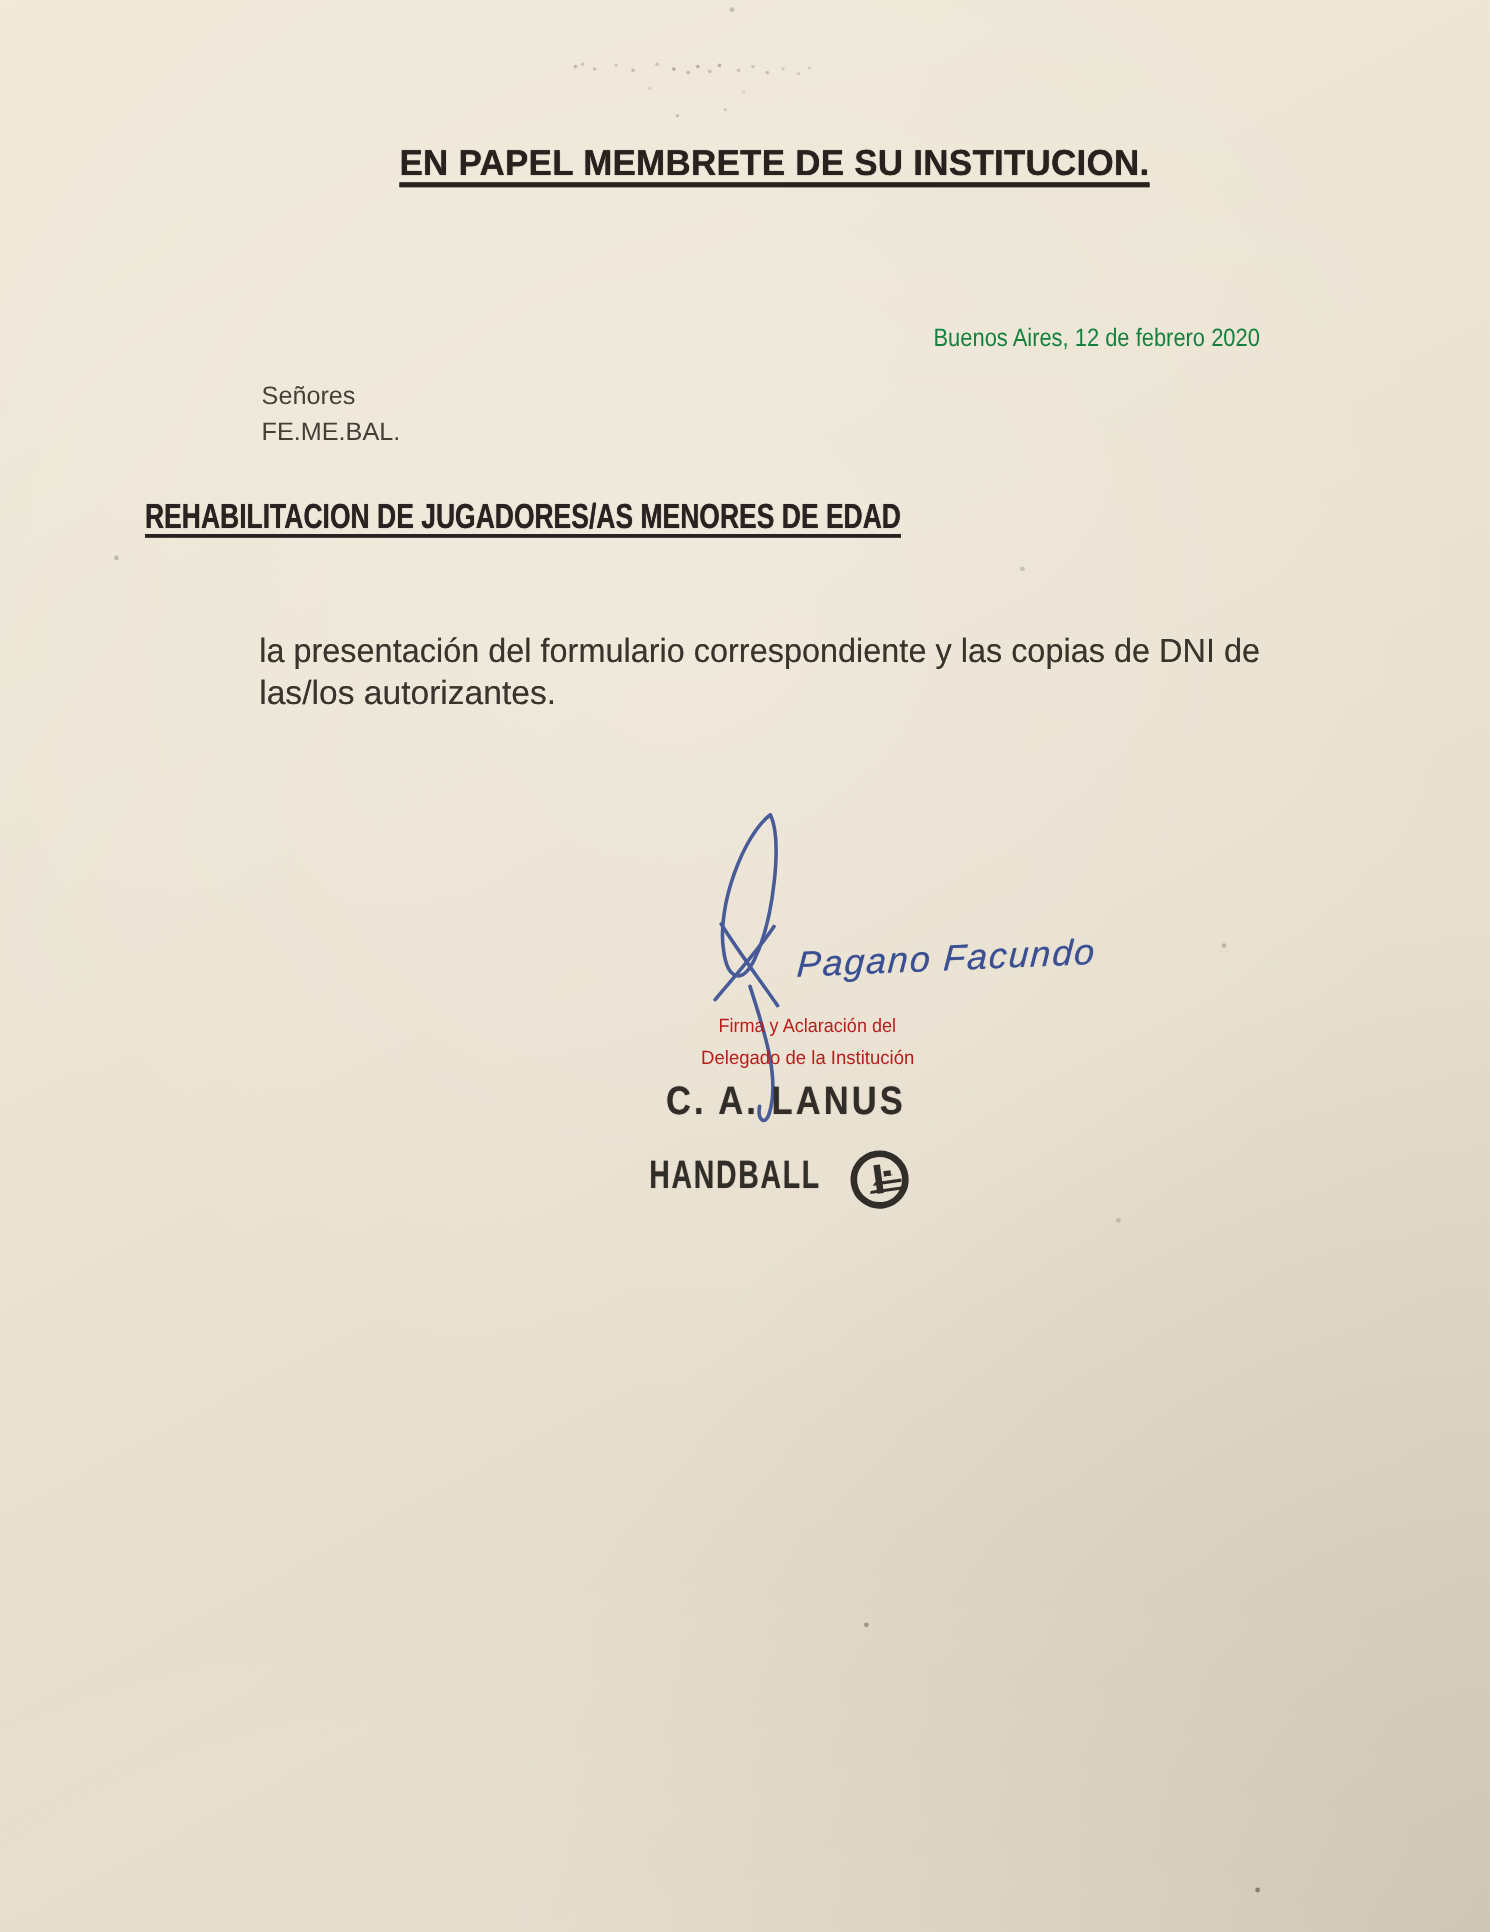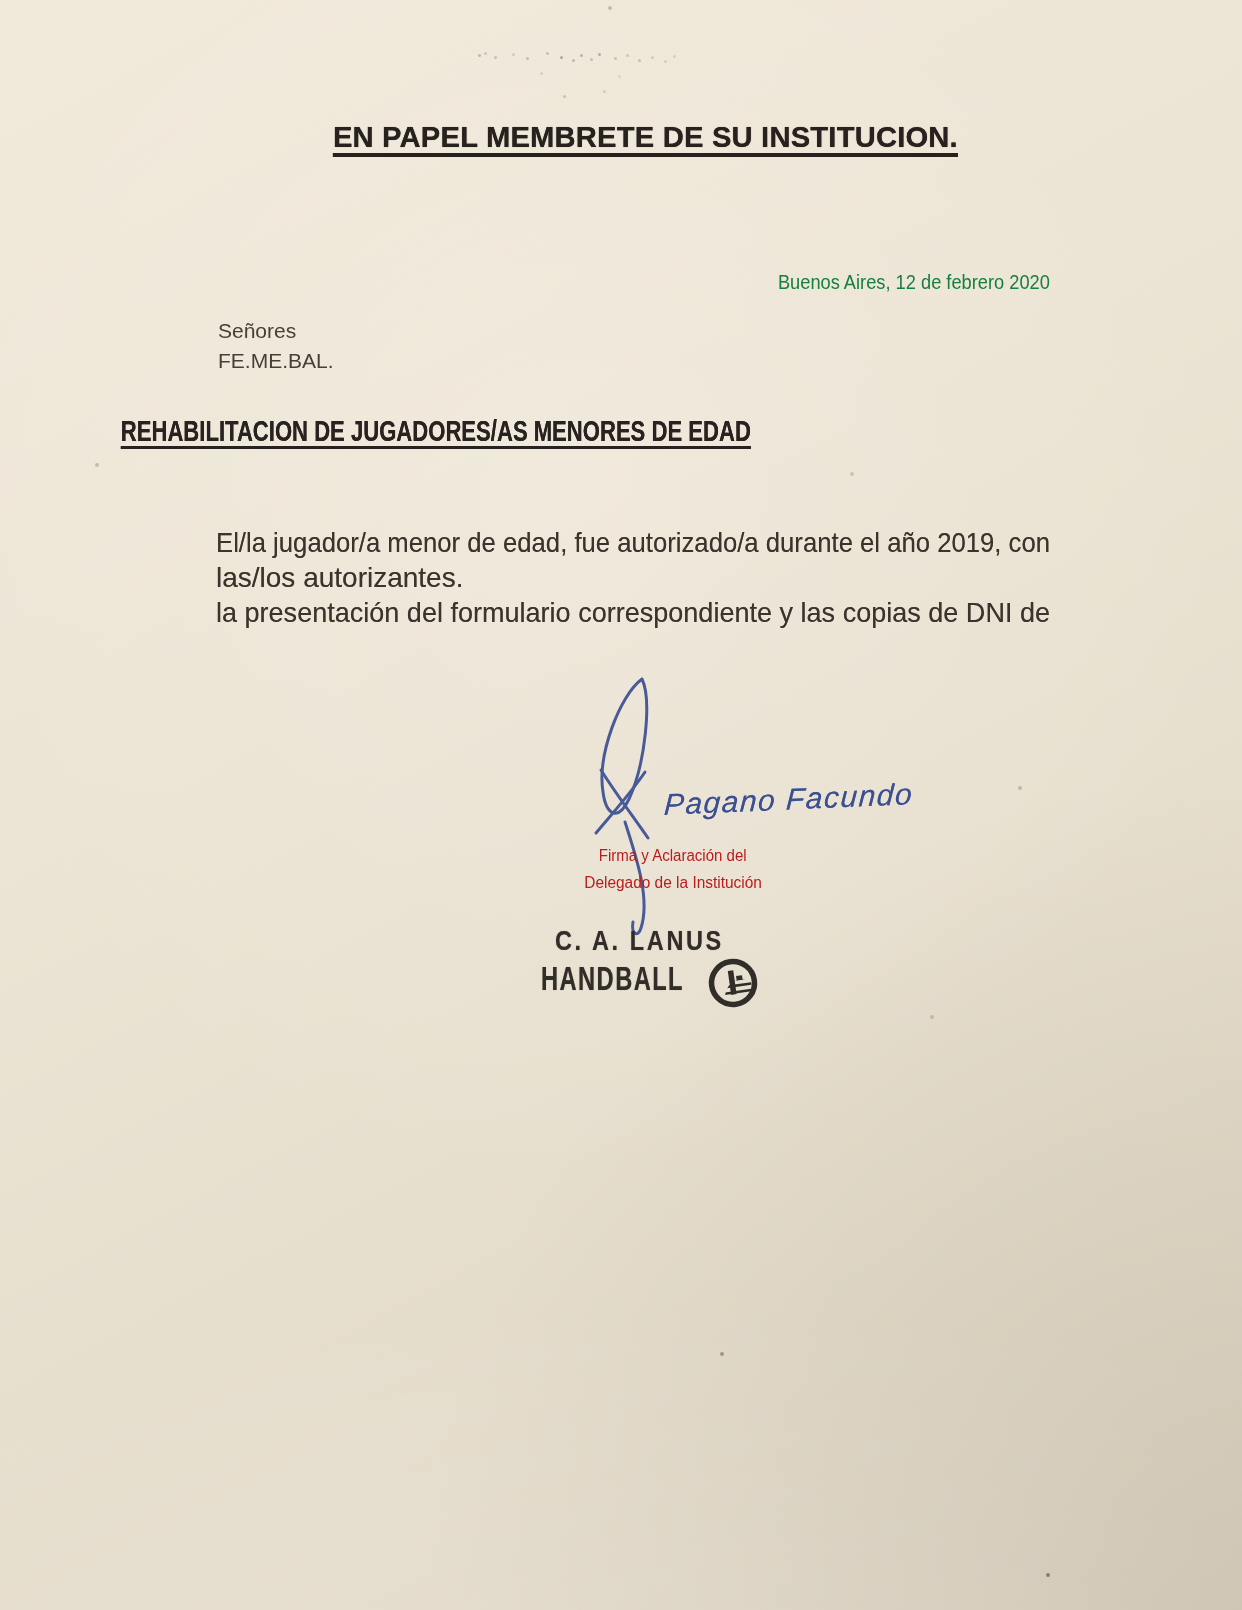--- a/index.html
+++ b/index.html
@@ -42,21 +42,21 @@
 
   
   .sig-svg{left:570px;top:655px;}
   .sig-name{left:664px;top:788px;font-size:30px;color:#3b4f93;font-style:italic;
     letter-spacing:1.5px;transform:rotate(-2.5deg) skewX(-6deg);transform-origin:0 50%;
     text-shadow:0 0 .6px rgba(59,79,147,.7);}
   .sig-caption{left:473px;top:842px;width:400px;text-align:center;font-size:16px;
     color:#b91c1c;line-height:27px;}
 
   
-  .stamp-l1{left:555px;top:924px;font-size:27px;font-weight:bold;color:#312d28;
+  .stamp-l1{left:555px;top:900px;font-size:33px;font-weight:bold;color:#312d28;
     letter-spacing:3px;line-height:34px;text-shadow:0 0 1px rgba(49,45,40,.55);}
   .stamp-l2{left:541px;top:962px;font-size:33px;font-weight:bold;color:#312d28;
     letter-spacing:2px;line-height:34px;text-shadow:0 0 1px rgba(49,45,40,.55);}
   .crest{left:707px;top:957px;}
 
   
   .smudge{left:468px;top:50px;width:3px;height:3px;border-radius:50%;background:transparent;
     box-shadow:
       0 0 rgba(105,95,80,.40), 10px 4px rgba(105,95,80,.35), 16px 2px rgba(105,95,80,.25),
       26px 6px rgba(105,95,80,.30), 44px 3px rgba(105,95,80,.22), 58px 7px rgba(105,95,80,.32),
@@ -101,27 +101,24 @@
   <div>Señores</div>
   <div>FE.ME.BAL.</div>
 </div>
 
 <div class="abs subject">
   <span class="fitspan" style="transform: scaleX(0.7612);">REHABILITACION DE JUGADORES/AS MENORES DE EDAD</span>
 </div>
 
 <div class="abs bodypar">
   <div class="line">
-    <span class="fitspan fit-left" style="transform: scaleX(0.9174);">El/la jugador/a menor de edad, fue autorizado/a durante el año 2019, con</span>
+    <span class="fitspan fit-left" style="transform: scaleX(0.9655);">la presentación del formulario correspondiente y las copias de DNI de</span>
   </div>
   <div class="line">
     <span class="fitspan fit-left">las/los autorizantes.</span>
-  </div>
-  <div class="line">
-    <span class="fitspan fit-left" style="transform: scaleX(0.9655);">la presentación del formulario correspondiente y las copias de DNI de</span>
   </div>
 </div>
 
 <svg class="abs sig-svg" width="130" height="300" viewBox="0 0 130 300">
   <g fill="none" stroke="#3b4f93" stroke-width="3" stroke-linecap="round" opacity="0.92">
     <path d="M 72 24 C 50 40 27 100 33 137 C 36 160 48 167 59 144 C 75 110 82 45 72 24"></path>
     <path d="M 31 115 C 44 136 62 160 78 183"></path>
     <path d="M 75 117 C 61 138 41 160 26 178"></path>
     <path d="M 55 167 C 68 207 80 245 71 273 C 68 283 61 279 63 267"></path>
   </g>

